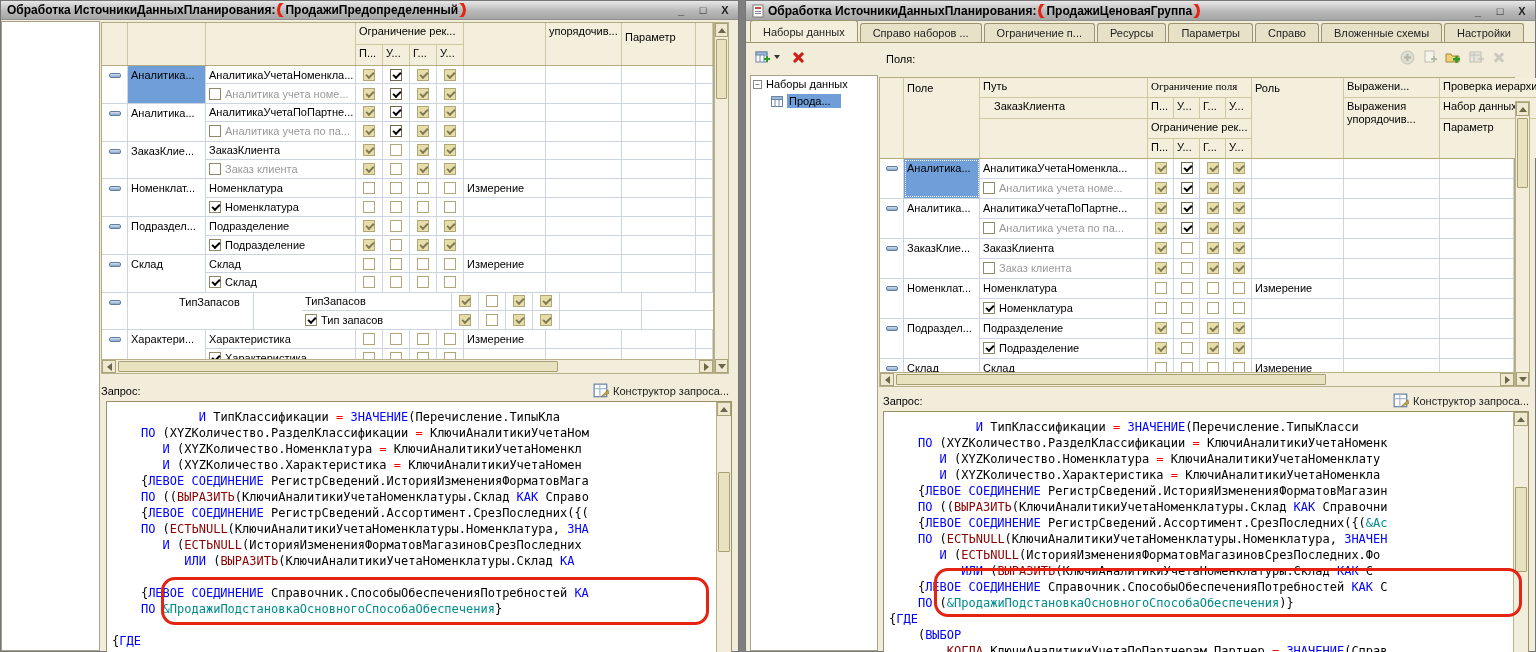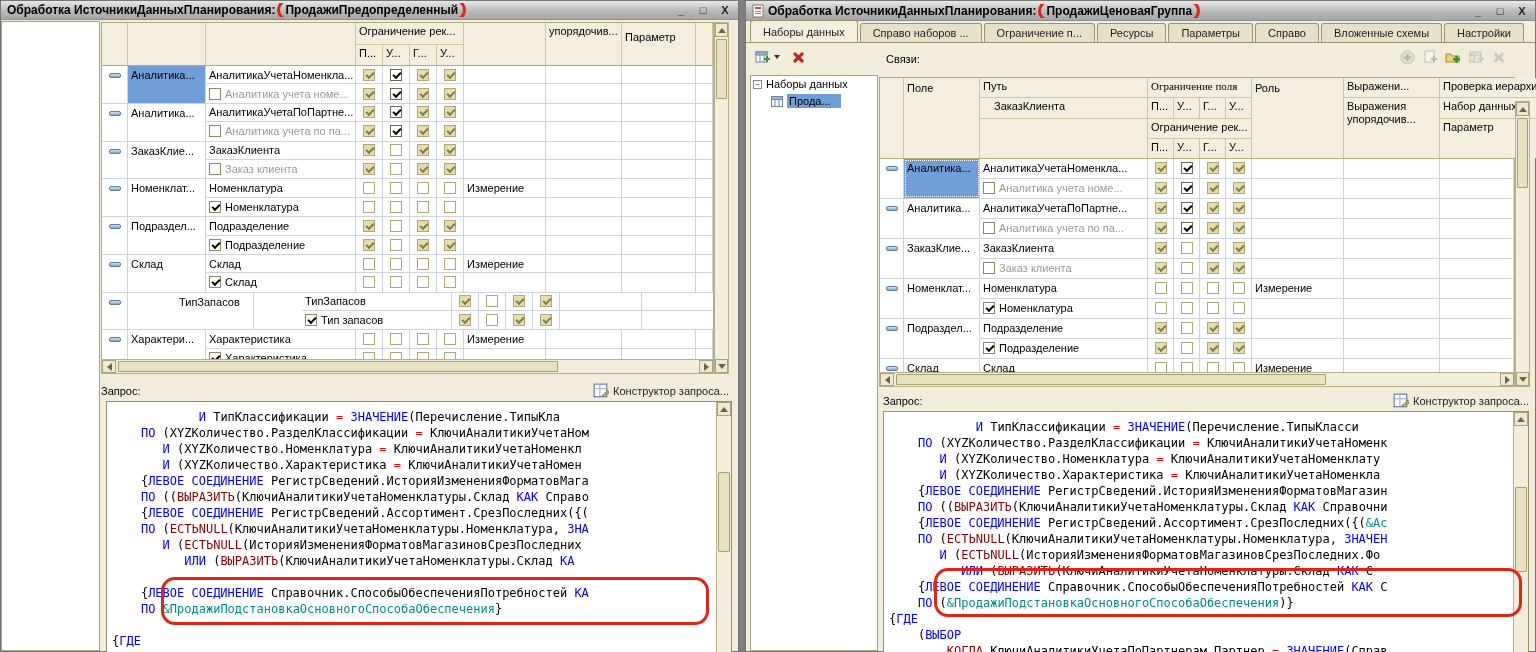--- a/index.html
+++ b/index.html
@@ -631,21 +631,21 @@
         <rect x="9" y="8" width="6" height="2" fill="#2c9a2c"></rect>
           <rect x="11" y="6" width="2" height="6" fill="#2c9a2c"></rect>
       </svg>
     </span>
     <span class="drop-arrow"></span>
     <span class="icon16" style="margin-left:6px;">
         <span class="redx"></span>
       </span>
   </div>
 
-  <div style="position:absolute;left:140px;top:52px;">Связи:</div>
+  <div style="position:absolute;left:140px;top:52px;">Поля:</div>
 
   <div class="toolbar" style="right:28px;top:48px;gap:7px;">
     <span class="icon16 dis">
       <svg width="15" height="15">
           <circle cx="7.5" cy="7.5" r="6.5" fill="#bcd6b2" stroke="#7a9a72"></circle>
           <rect x="4" y="6.5" width="7" height="2" fill="#4a7a44"></rect>
           <rect x="6.5" y="4" width="2" height="7" fill="#4a7a44"></rect>
         </svg>
     </span>
     <span class="icon16 dis">

